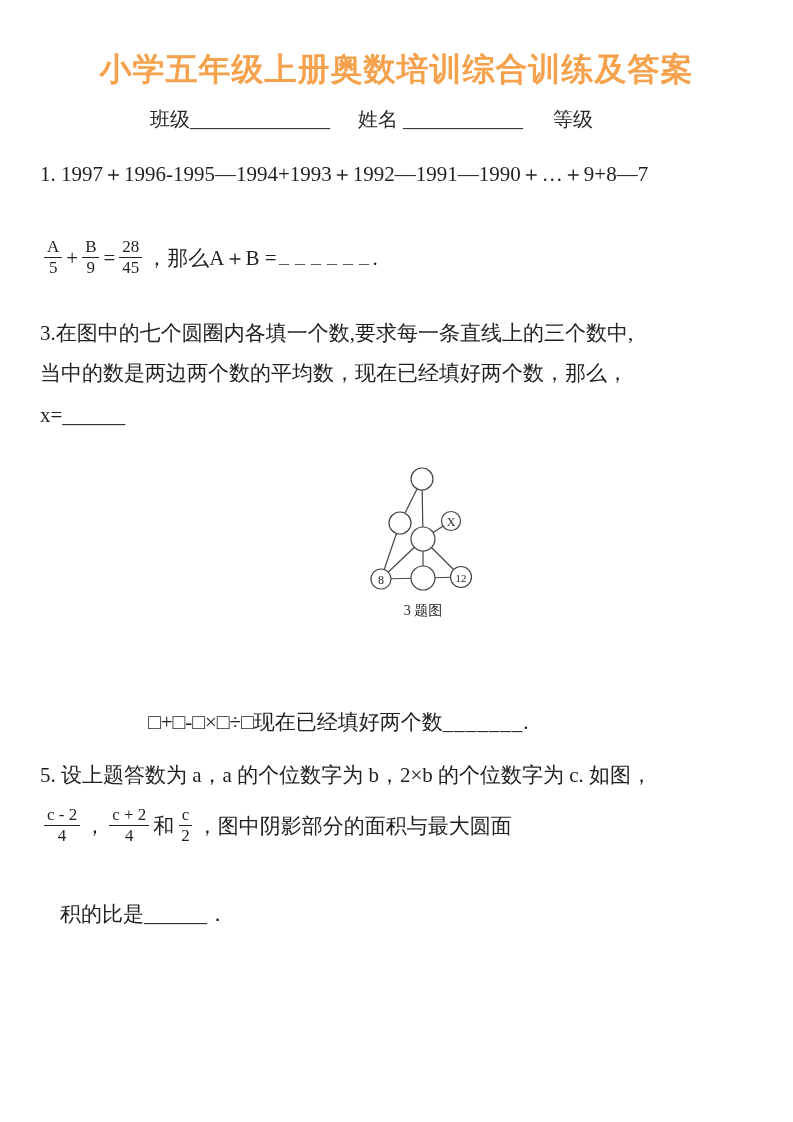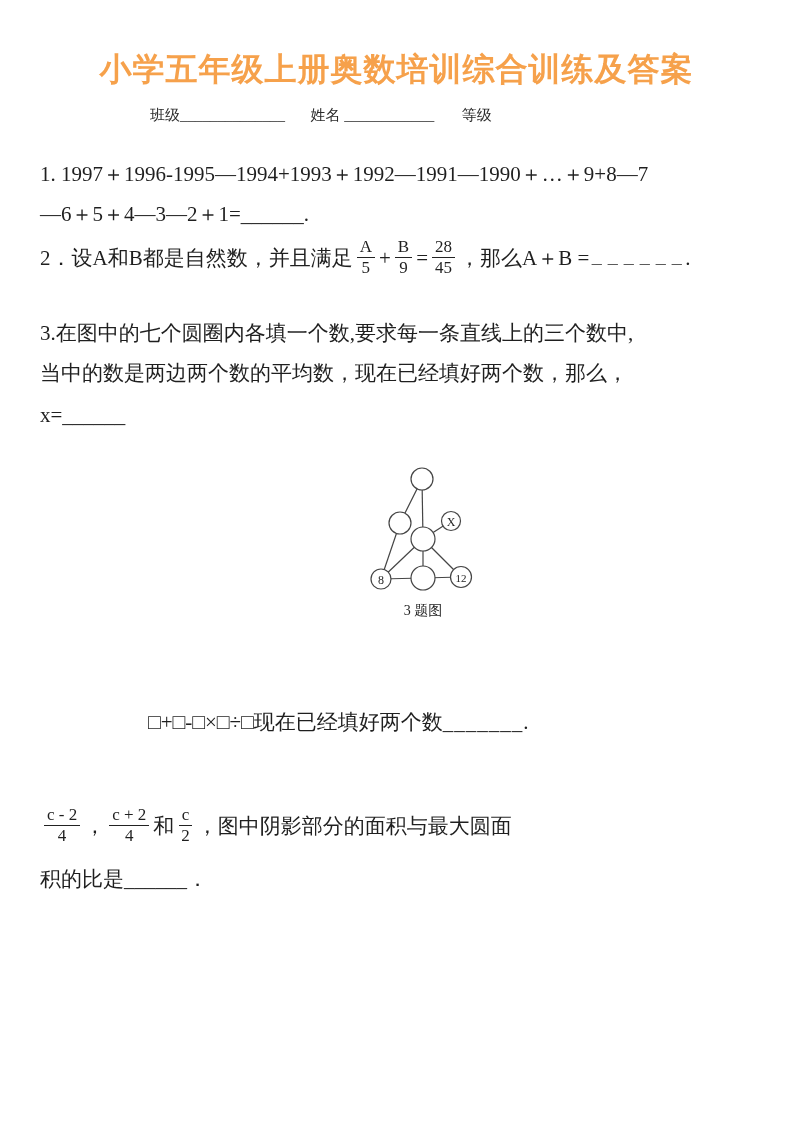--- a/index.html
+++ b/index.html
@@ -19,21 +19,21 @@
     text-align: center;
     font-family: "Liberation Sans", "DejaVu Sans", sans-serif;
     font-weight: bold;
     font-size: 32px;
     letter-spacing: 1px;
     color: #F6A14B;
   }
   .subtitle {
     position: absolute;
     top: 106px; left: 150px;
-    font-size: 15px;
+    font-size: 20px;
     color: #2a2a2a;
     white-space: nowrap;
   }
   .subtitle .ulin { letter-spacing: 0; }
   .qline {
     position: absolute;
     left: 40px;
     width: 715px;
     font-size: 21px;
     line-height: 1.25;
@@ -74,24 +74,22 @@
   <div class="subtitle">
     <span>班级</span><span class="ulin">______________</span>
     <span style="display:inline-block;width:18px;"></span>
     <span>姓名</span>
     <span class="ulin">____________</span>
     <span style="display:inline-block;width:20px;"></span>
     <span>等级</span>
   </div>
 
   <div class="qline" style="top:161px;">1. 1997＋1996-1995—1994+1993＋1992—1991—1990＋…＋9+8—7</div>
-  <div class="qline" style="top:201px;">—6＋5＋4—3—2＋1=______.</div>
 
   <div class="qline flexline" style="top:237px;">
-    <span>2．设A和B都是自然数，并且满足</span>
     <span class="frac">
       <span class="num">A</span>
       <span class="den">5</span>
     </span>
     <span>+</span>
     <span class="frac">
       <span class="num">B</span>
       <span class="den">9</span>
     </span>
     <span>=</span>
@@ -136,32 +134,33 @@
         <text x="113" y="126.5" font-size="11">12</text>
       </g>
       <text x="75" y="160" fill="#1f1f1f" font-size="14" text-anchor="middle" font-family="Liberation Serif, serif">3 题图</text>
     </svg>
   </div>
 
   <div class="qline" style="top:709px; left:148px;">
     <span>□+□-□×□÷□</span><span>现在已经填好两个数</span><span class="blank">_______</span><span>.</span>
   </div>
 
+  <div class="qline" style="top:762px;">5. 设上题答数为 a，a 的个位数字为 b，2×b 的个位数字为 c. 如图，</div>
   <div class="qline flexline" style="top:805px;">
     <span class="frac">
       <span class="num">c - 2</span>
       <span class="den">4</span>
     </span>
     <span>，</span>
     <span class="frac">
       <span class="num">c + 2</span>
       <span class="den">4</span>
     </span>
     <span>和</span>
     <span class="frac">
       <span class="num">c</span>
       <span class="den">2</span>
     </span>
     <span>，图中阴影部分的面积与最大圆面</span>
   </div>
-  <div class="qline" style="top:866px;">积的比是______．</div>
+  <div class="qline" style="top:901px;margin-left:20px;">积的比是______．</div>
 
 </div>
 
 </body></html>

